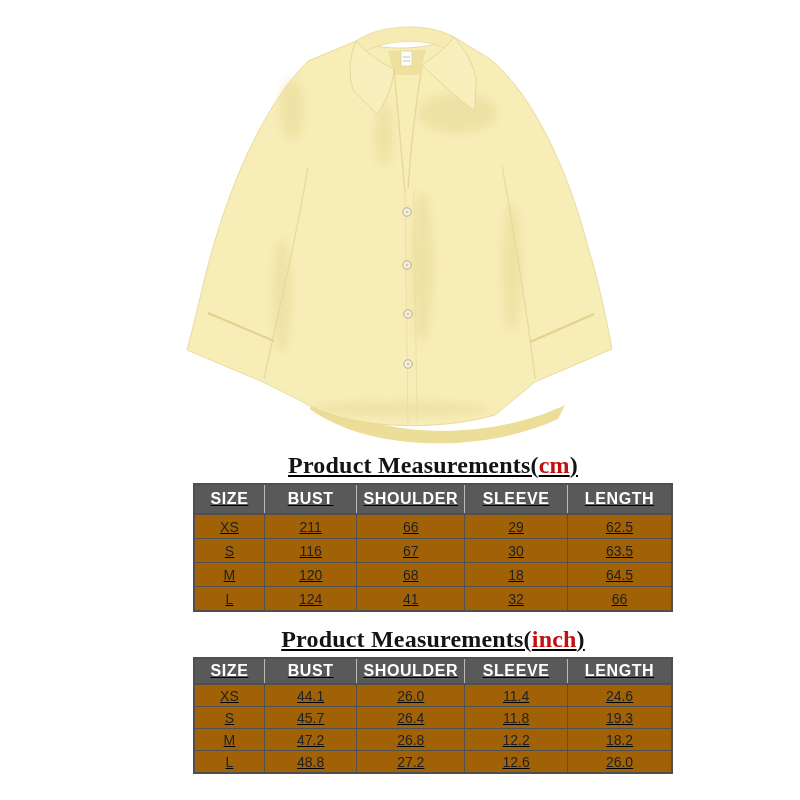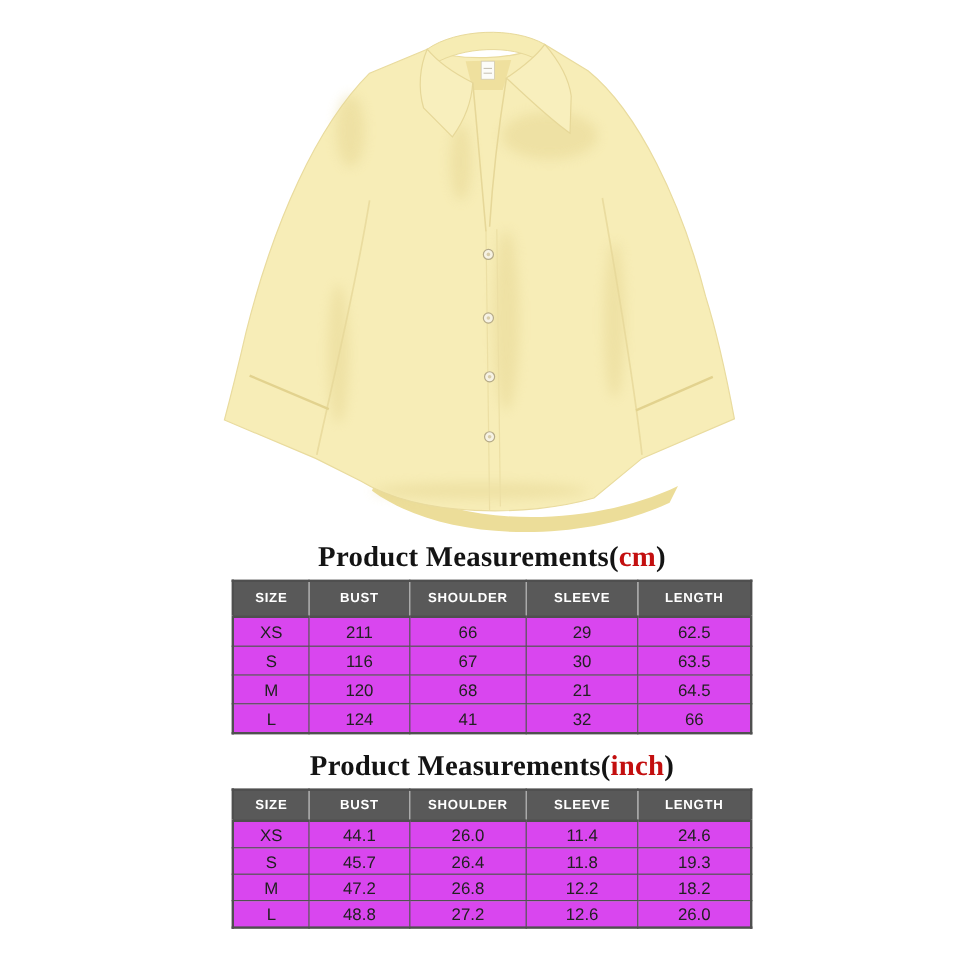--- a/index.html
+++ b/index.html
@@ -3,41 +3,41 @@
 <meta charset="utf-8">
 <style>
   html,body{margin:0;padding:0;}
   body{
     width:800px;height:800px;position:relative;background:#ffffff;
     font-family:"Liberation Sans", sans-serif;overflow:hidden;
   }
   
   .shirt-wrap{position:absolute;left:160px;top:16px;width:480px;height:442px;}
   
-  .measure-section{position:absolute;left:193px;width:434px;}
+  .measure-section{position:absolute;left:193px;width:480px;text-decoration:underline;}
   #sec-cm{top:450px;}
   #sec-inch{top:624px;}
   .m-title{
     text-align:center;font-family:"Liberation Serif", serif;font-weight:bold;
     font-size:24px;line-height:30px;color:#141414;margin:0 0 3px 0;
     letter-spacing:0.2px;
   }
   .m-title .unit{color:#c30f0f;}
   table.m-table{
     width:100%;border-collapse:collapse;table-layout:fixed;
     border:2px solid #4f4f4f;
   }
   table.m-table th{
-    background:#595959;color:#ffffff;font-weight:bold;font-size:11px;
+    background:#595959;color:#ffffff;font-weight:bold;font-size:16px;
     letter-spacing:0.6px;border:1px solid #b9b9b9;border-top:1px solid #4f4f4f;
     border-bottom:2px solid #4f4f4f;padding:0;
   }
   table.m-table td{
     border:1px solid #515151;text-align:center;font-size:14px;color:#212121;
-    padding:0;background:#d946ef;
+    padding:0;background:#a16207;
   }
   #sec-cm th{height:28px;}
   #sec-cm td{height:23px;}
   #sec-inch th{height:24px;}
   #sec-inch td{height:21px;}
   table.m-table th:nth-child(1),table.m-table td:nth-child(1){width:14.6%;}
   table.m-table th:nth-child(2),table.m-table td:nth-child(2){width:19.4%;}
   table.m-table th:nth-child(3),table.m-table td:nth-child(3){width:22.6%;}
   table.m-table th:nth-child(4),table.m-table td:nth-child(4){width:21.6%;}
   table.m-table th:nth-child(5),table.m-table td:nth-child(5){width:21.8%;}
@@ -152,21 +152,21 @@
           <td>S</td>
           <td>116</td>
           <td>67</td>
           <td>30</td>
           <td>63.5</td>
         </tr>
         <tr>
           <td>M</td>
           <td>120</td>
           <td>68</td>
-          <td>21</td>
+          <td>18</td>
           <td>64.5</td>
         </tr>
         <tr>
           <td>L</td>
           <td>124</td>
           <td>41</td>
           <td>32</td>
           <td>66</td>
         </tr>
       </tbody>

